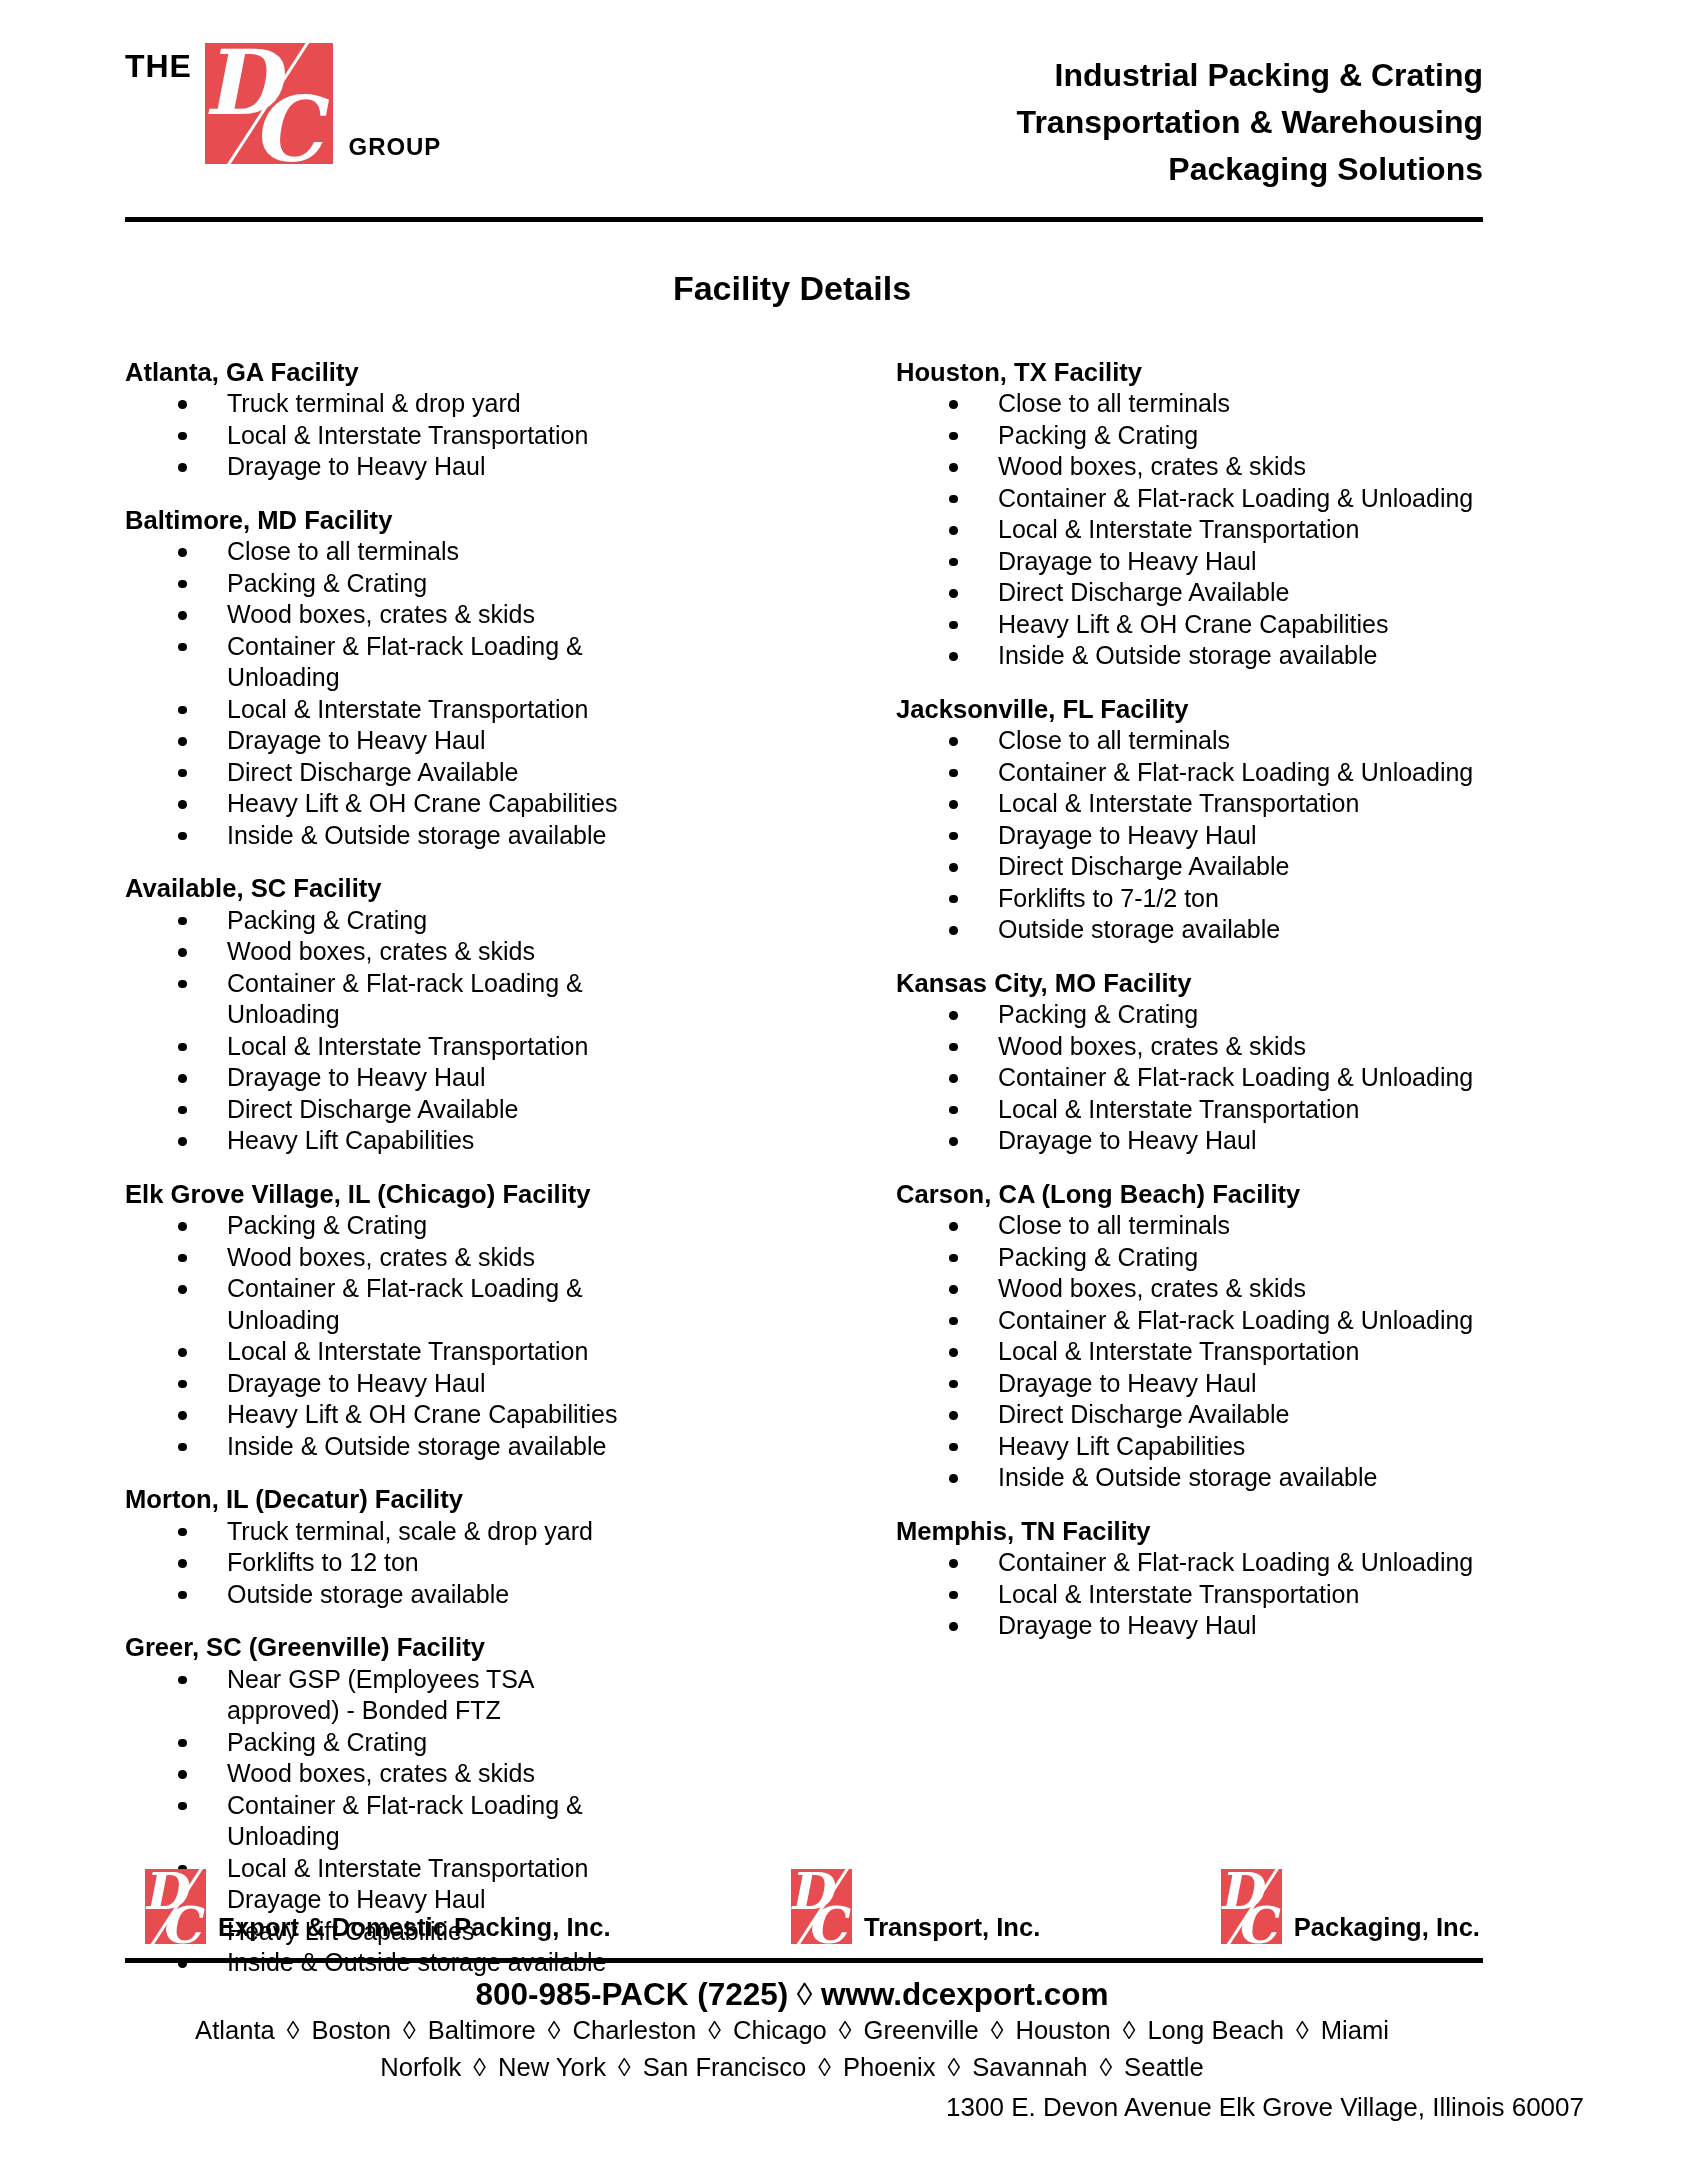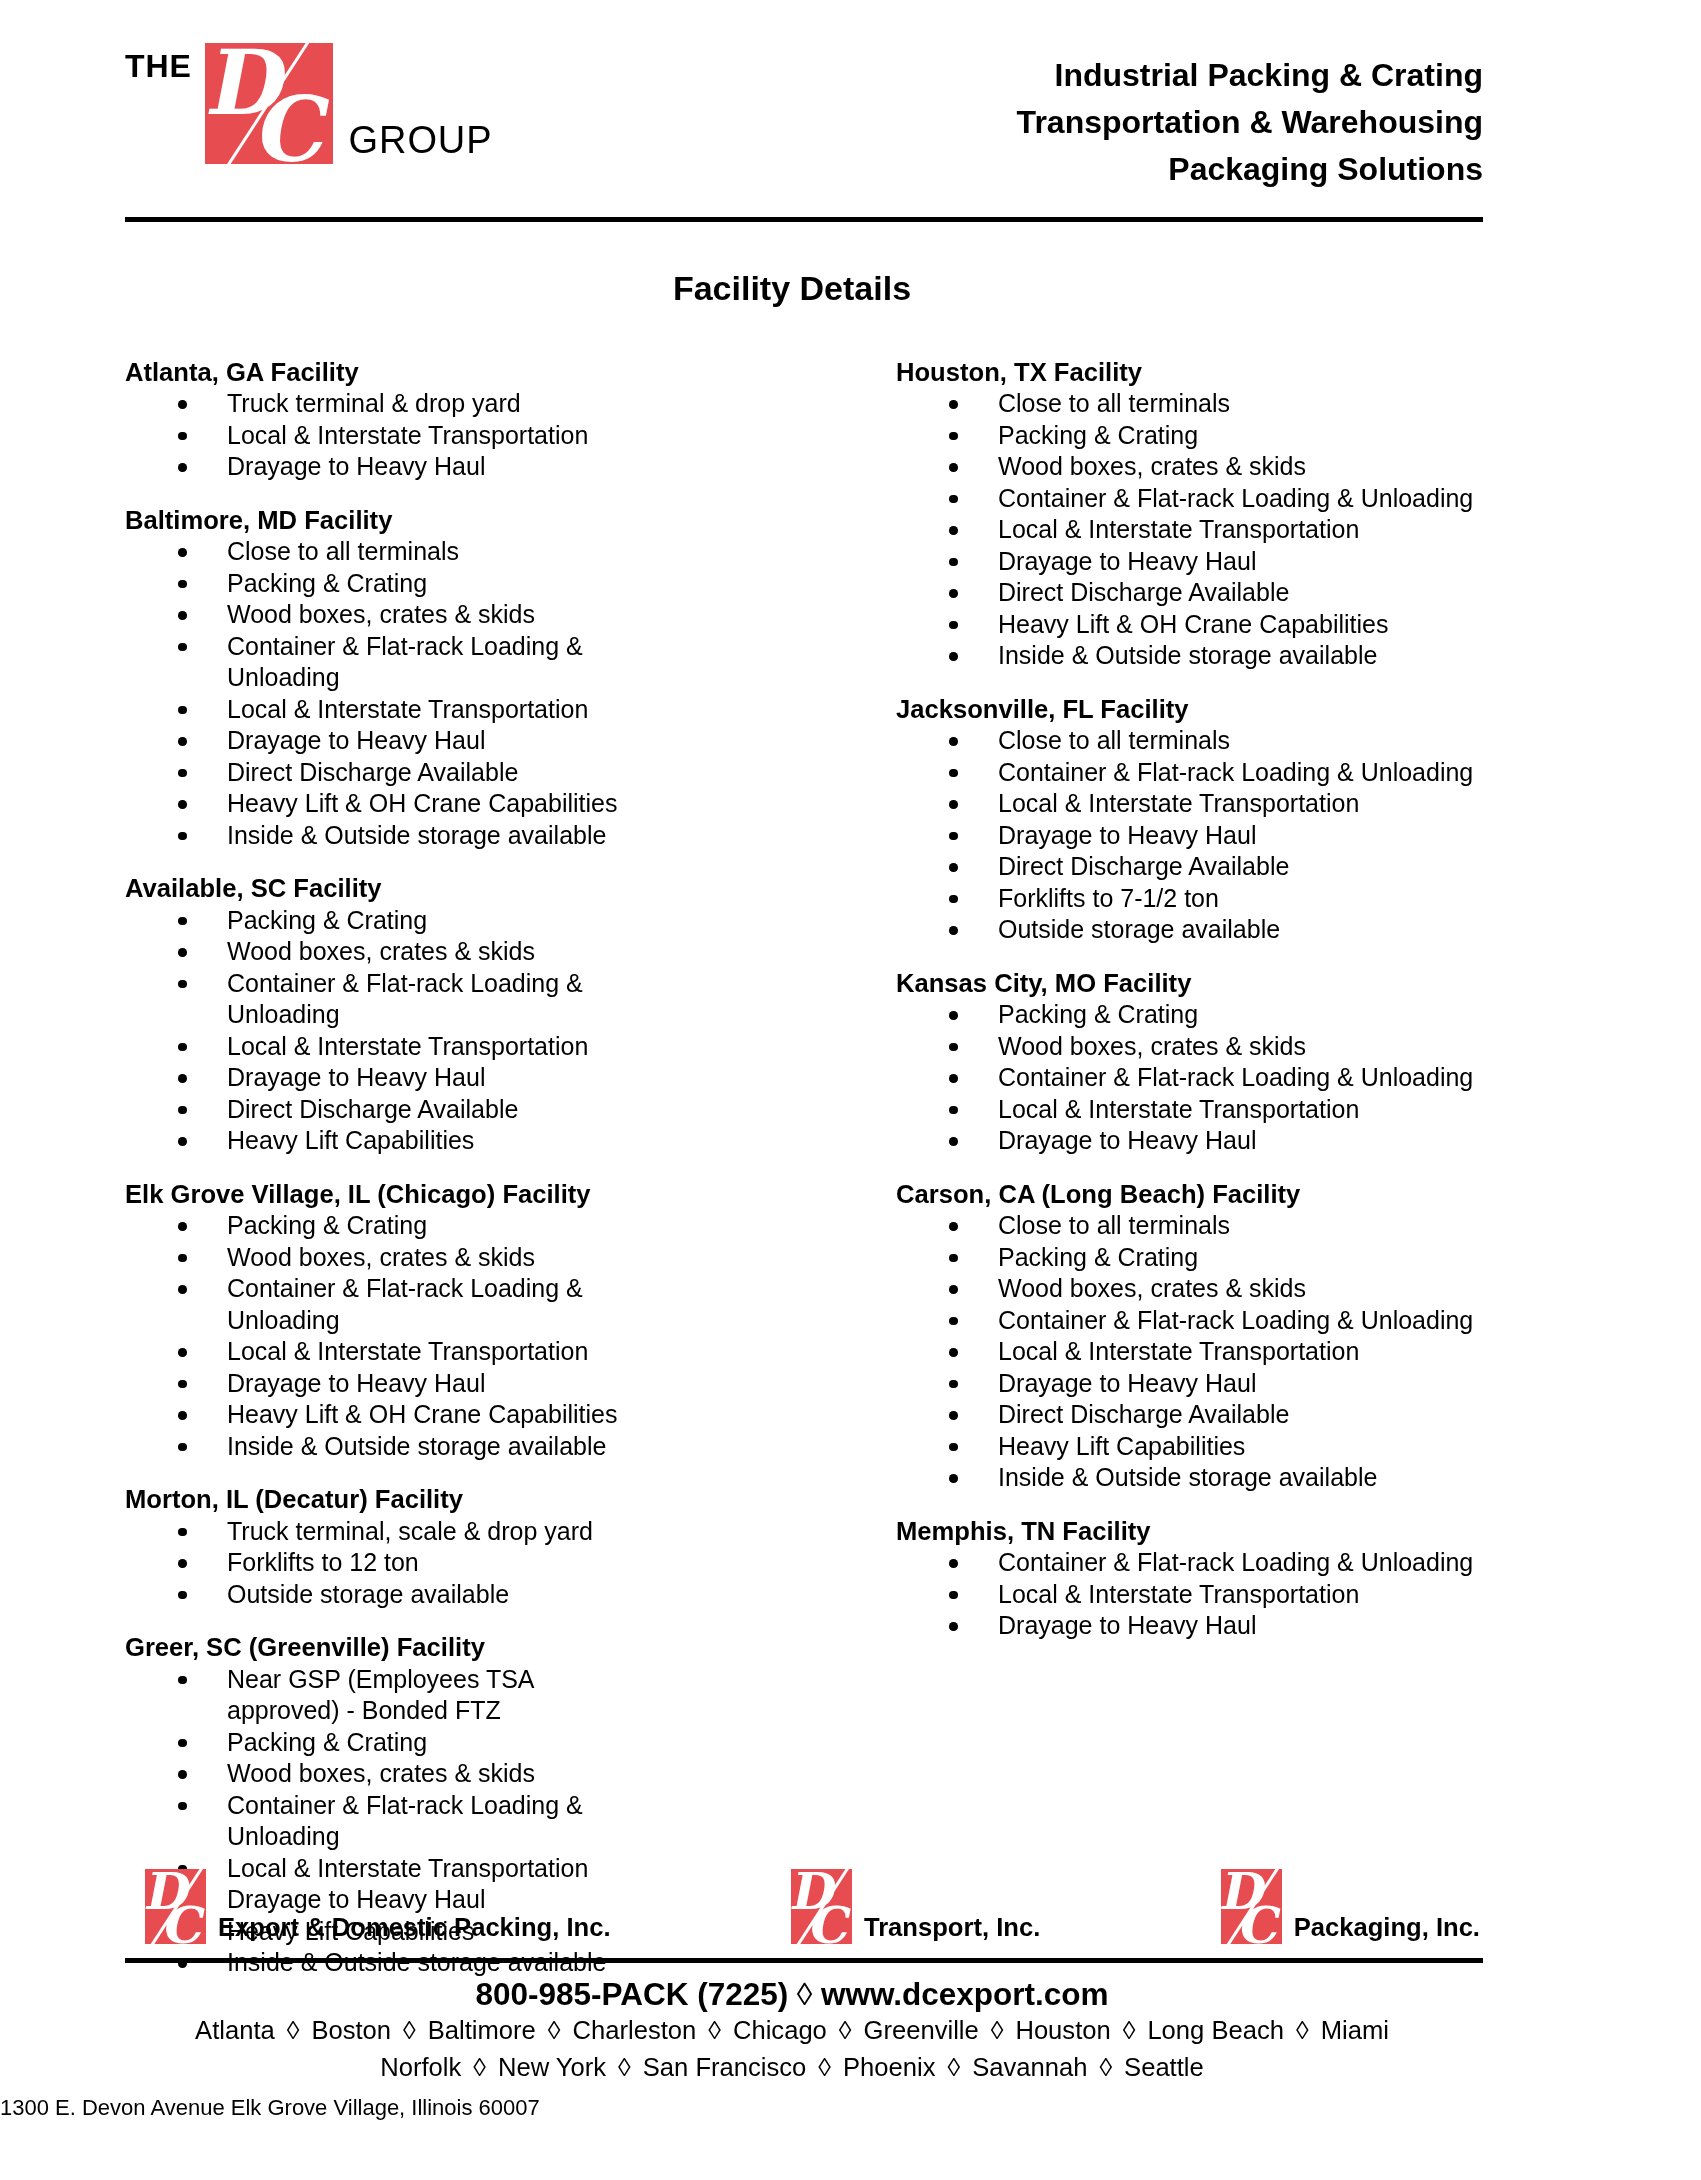--- a/index.html
+++ b/index.html
@@ -12,21 +12,21 @@
   }
   .page { position:relative; width:1584px; height:2181px; overflow:hidden; }
 
   
   .top-header {
     display:flex; justify-content:space-between; align-items:flex-start;
     padding:43px 101px 0 125px;
   }
   .logo-block { display:flex; height:121px; }
   .logo-the { font-weight:bold; font-size:32px; line-height:1; margin:6.8px 13.6px 0 0; letter-spacing:0.9px; }
-  .logo-group { font-weight:normal; font-size:38px; line-height:1; align-self:flex-end; margin:0 0 5.1px 15.3px; letter-spacing:0.9px; }
+  .logo-group { font-weight:bold; font-size:24px; line-height:1; align-self:flex-end; margin:0 0 5.1px 15.3px; letter-spacing:0.9px; }
 
   .dc-logo { position:relative; display:block; overflow:hidden; }
   .dc-logo.big { width:128px; height:121px; }
   .dc-logo.small { width:61px; height:75px; flex:0 0 61px; }
   .dc-letter {
     position:absolute; color:#fff; line-height:1;
     font-family:"DejaVu Serif","Liberation Serif",serif; font-style:italic; font-weight:bold;
   }
   .dc-logo.big .dc-d { font-size:89px; left:5.1px; top:-5.1px; }
   .dc-logo.big .dc-c { font-size:89px; right:3.4px; bottom:-10.2px; }
@@ -66,21 +66,21 @@
   .footer { position:absolute; left:0; right:0; top:1859px; }
   .brands { display:flex; justify-content:space-between; align-items:flex-end; padding:0 104px 0 145px; height:85px; }
   .brand { display:flex; align-items:flex-end; }
   .brand-label { font-weight:bold; font-size:25.6px; line-height:1; margin:0 0 3.4px 12px; white-space:nowrap; }
   .rule-bottom { margin:13.6px 101px 0 125px; }
   .phone-line { text-align:center; font-weight:bold; font-size:31.5px; line-height:36px; margin-top:13.6px; }
   .phone-line .diamond { font-weight:normal; padding:0 8.5px; }
   .cities-line { text-align:center; font-size:25.6px; line-height:37px; }
   .cities-line:first-of-type { margin-top:5.1px; }
   .cities-line .diamond { padding:0 12px; }
-  .address-line { text-align:left; font-size:22px; line-height:29px; margin-top:6.8px; }
+  .address-line { text-align:right; font-size:26px; line-height:29px; margin-top:6.8px; }
 </style>
 </head>
 <body>
 
 <div class="page">
 
   <div class="top-header">
     <div class="logo-block">
       <span class="logo-the">THE</span>
       <span class="dc-logo big brand-bg" style="background: rgb(231, 77, 80);">

